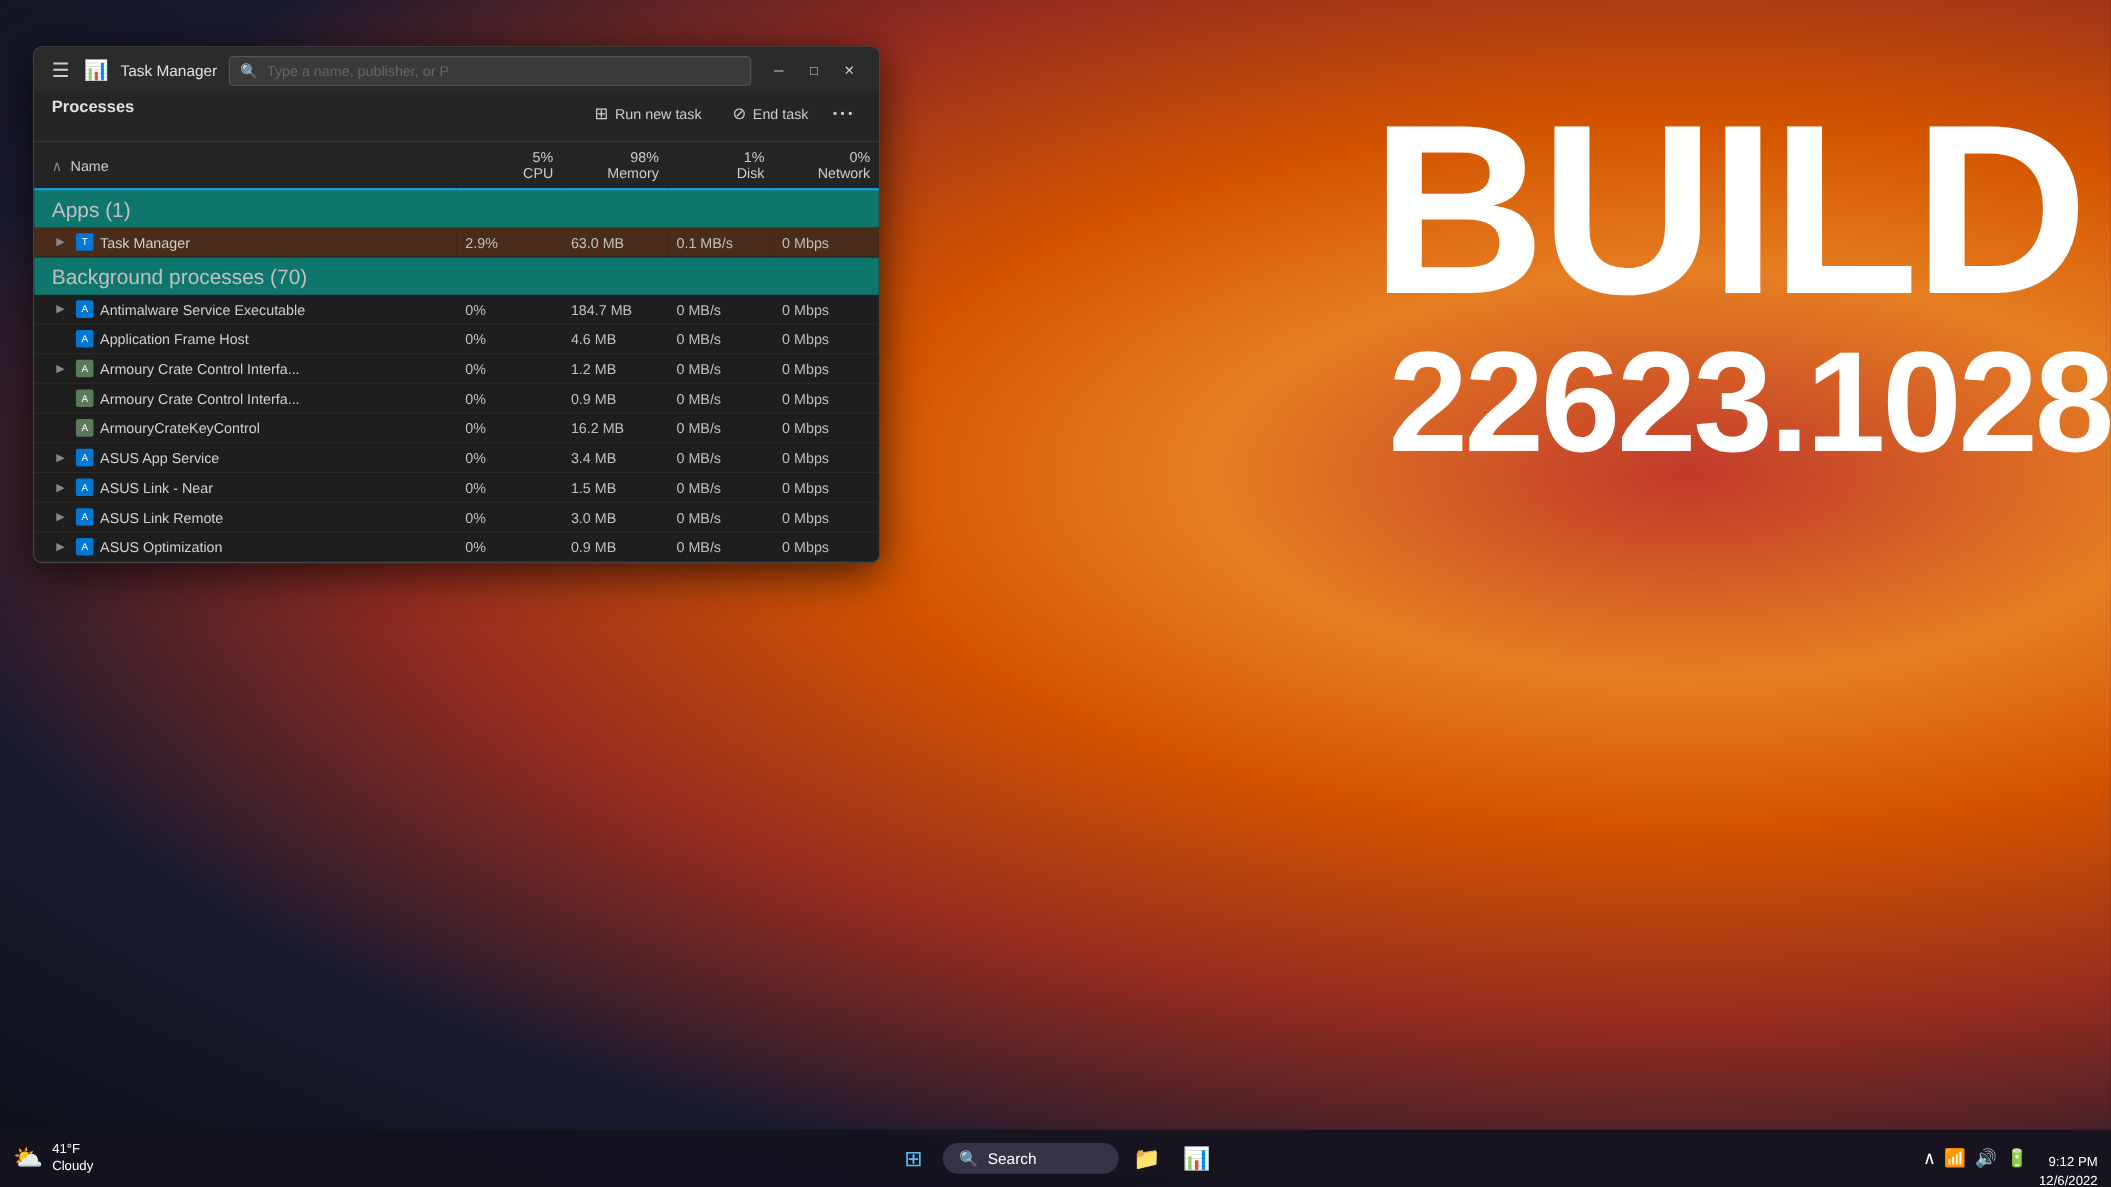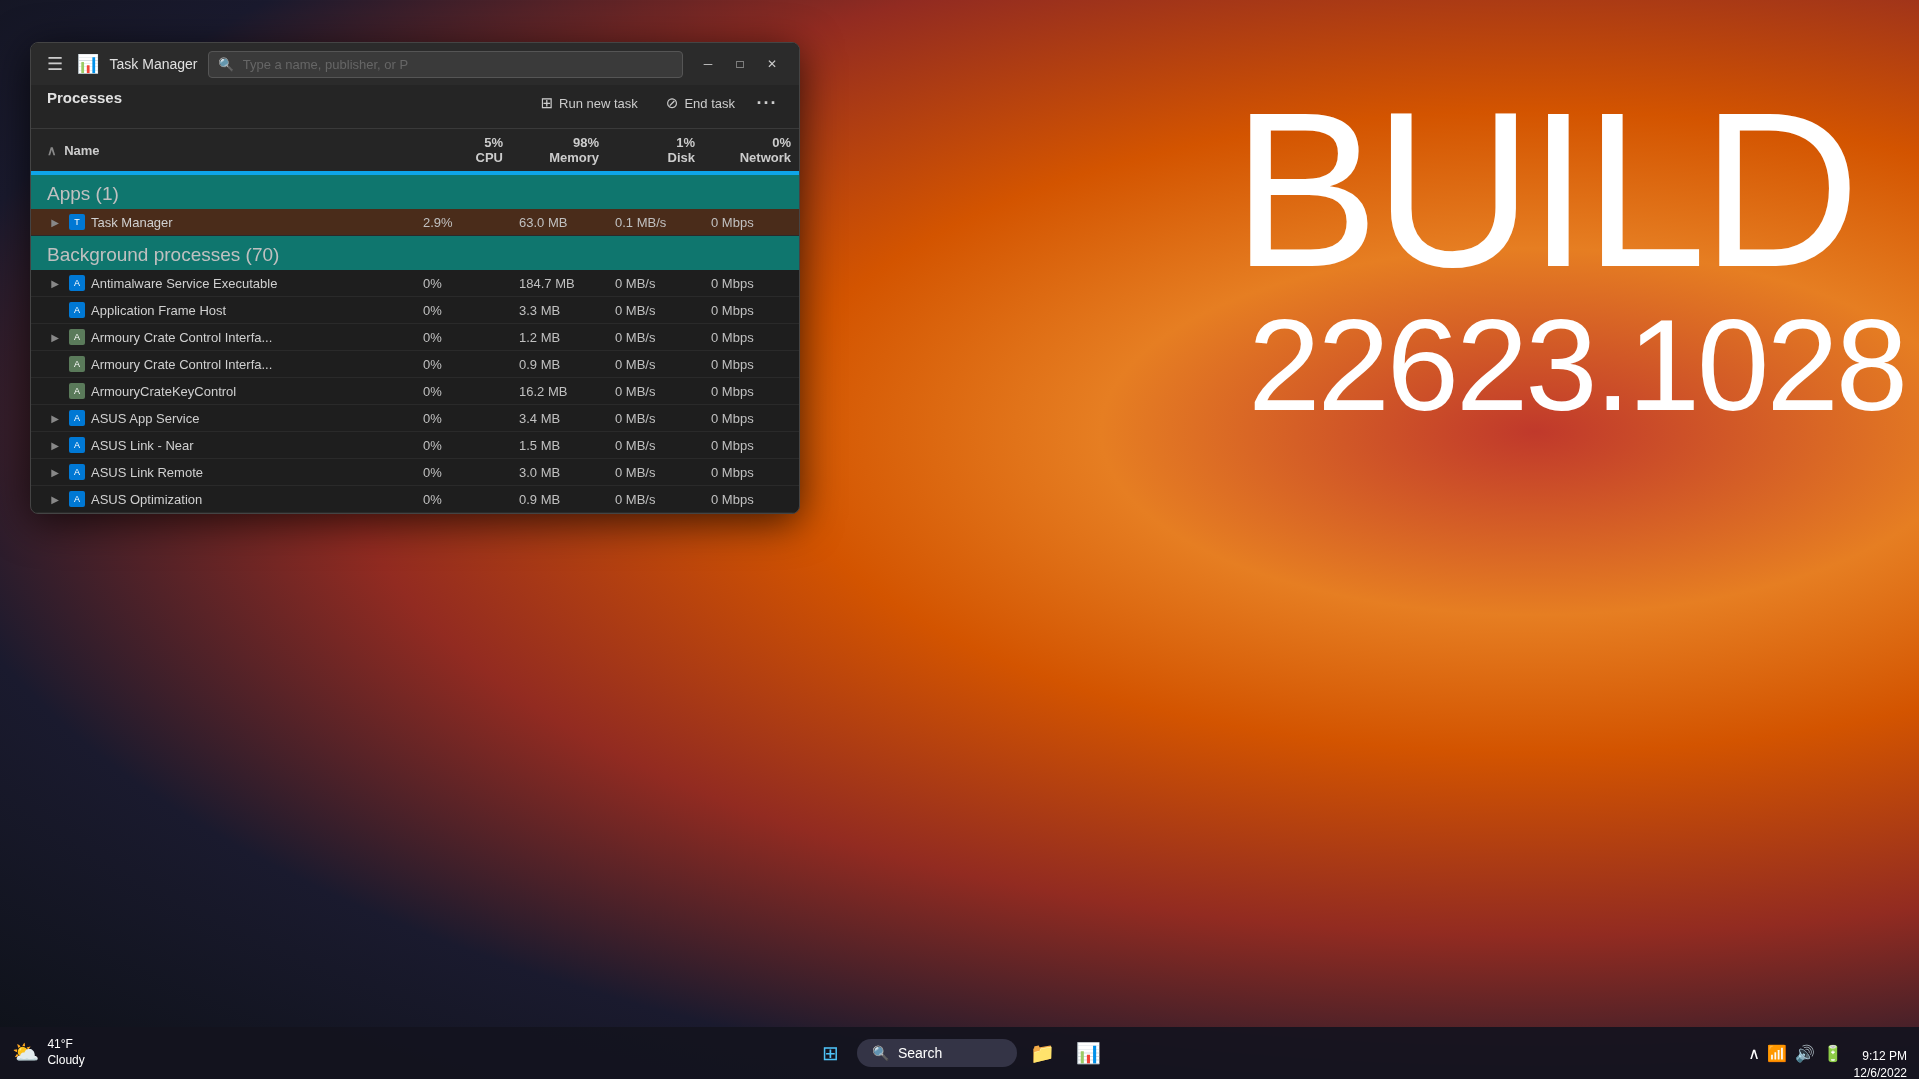--- a/index.html
+++ b/index.html
@@ -16,25 +16,25 @@
     .desktop-bg {
       position: absolute;
       inset: 0;
       background: radial-gradient(ellipse at 80% 40%, #c0392b 0%, #e67e22 20%, #d35400 35%, #922b21 55%, #1a1a2e 75%, #0d1117 100%);
       z-index: 0;
     }
 
     
     .build-text {
       position: absolute;
-      right: 14px;
+      right: 0;
       top: 80px;
       z-index: 1;
       color: white;
-      font-weight: 400;
+      font-weight: 700;
       line-height: 1;
       pointer-events: none;
     }
     .build-text .build-line {
       font-size: 220px;
       display: block;
       letter-spacing: -5px;
     }
     .build-text .build-number {
       font-size: 130px;
@@ -273,22 +273,22 @@
     }
     .col-header-row {
       background: #252525;
       position: sticky;
       top: 0;
       z-index: 5;
     }
     .col-header-row th {
       padding: 6px 8px;
       color: #ccc;
-      font-weight: 700;
-      border-bottom: 4px solid #0ea5e9;
+      font-weight: 400;
+      border-bottom: 2px solid #0ea5e9;
       white-space: nowrap;
       margin-top: 32px;
     }
     .col-header-row th:first-child {
       text-align: left;
       padding-left: 16px;
       width: 50%;
     }
     .col-header-row th.num-col {
       text-align: right;
@@ -466,21 +466,21 @@
     </tr>
           <tr class="process-row">
       <td>
         <div class="proc-name-cell">
           <span style="width:16px;display:inline-block;flex-shrink:0;"></span>
           <span class="proc-icon blue" style="font-size:9px;">A</span>
           <span>Application Frame Host</span>
         </div>
       </td>
       <td class="num-col">0%</td>
-      <td class="num-col">3.3 MB</td>
+      <td class="num-col">4.6 MB</td>
       <td class="num-col">0 MB/s</td>
       <td class="num-col">0 Mbps</td>
     </tr>
           <tr class="process-row">
       <td>
         <div class="proc-name-cell">
           <span class="expand-btn">▶</span>
           <span class="proc-icon shield" style="font-size:9px;">A</span>
           <span>Armoury Crate Control Interfa...</span>
         </div>

